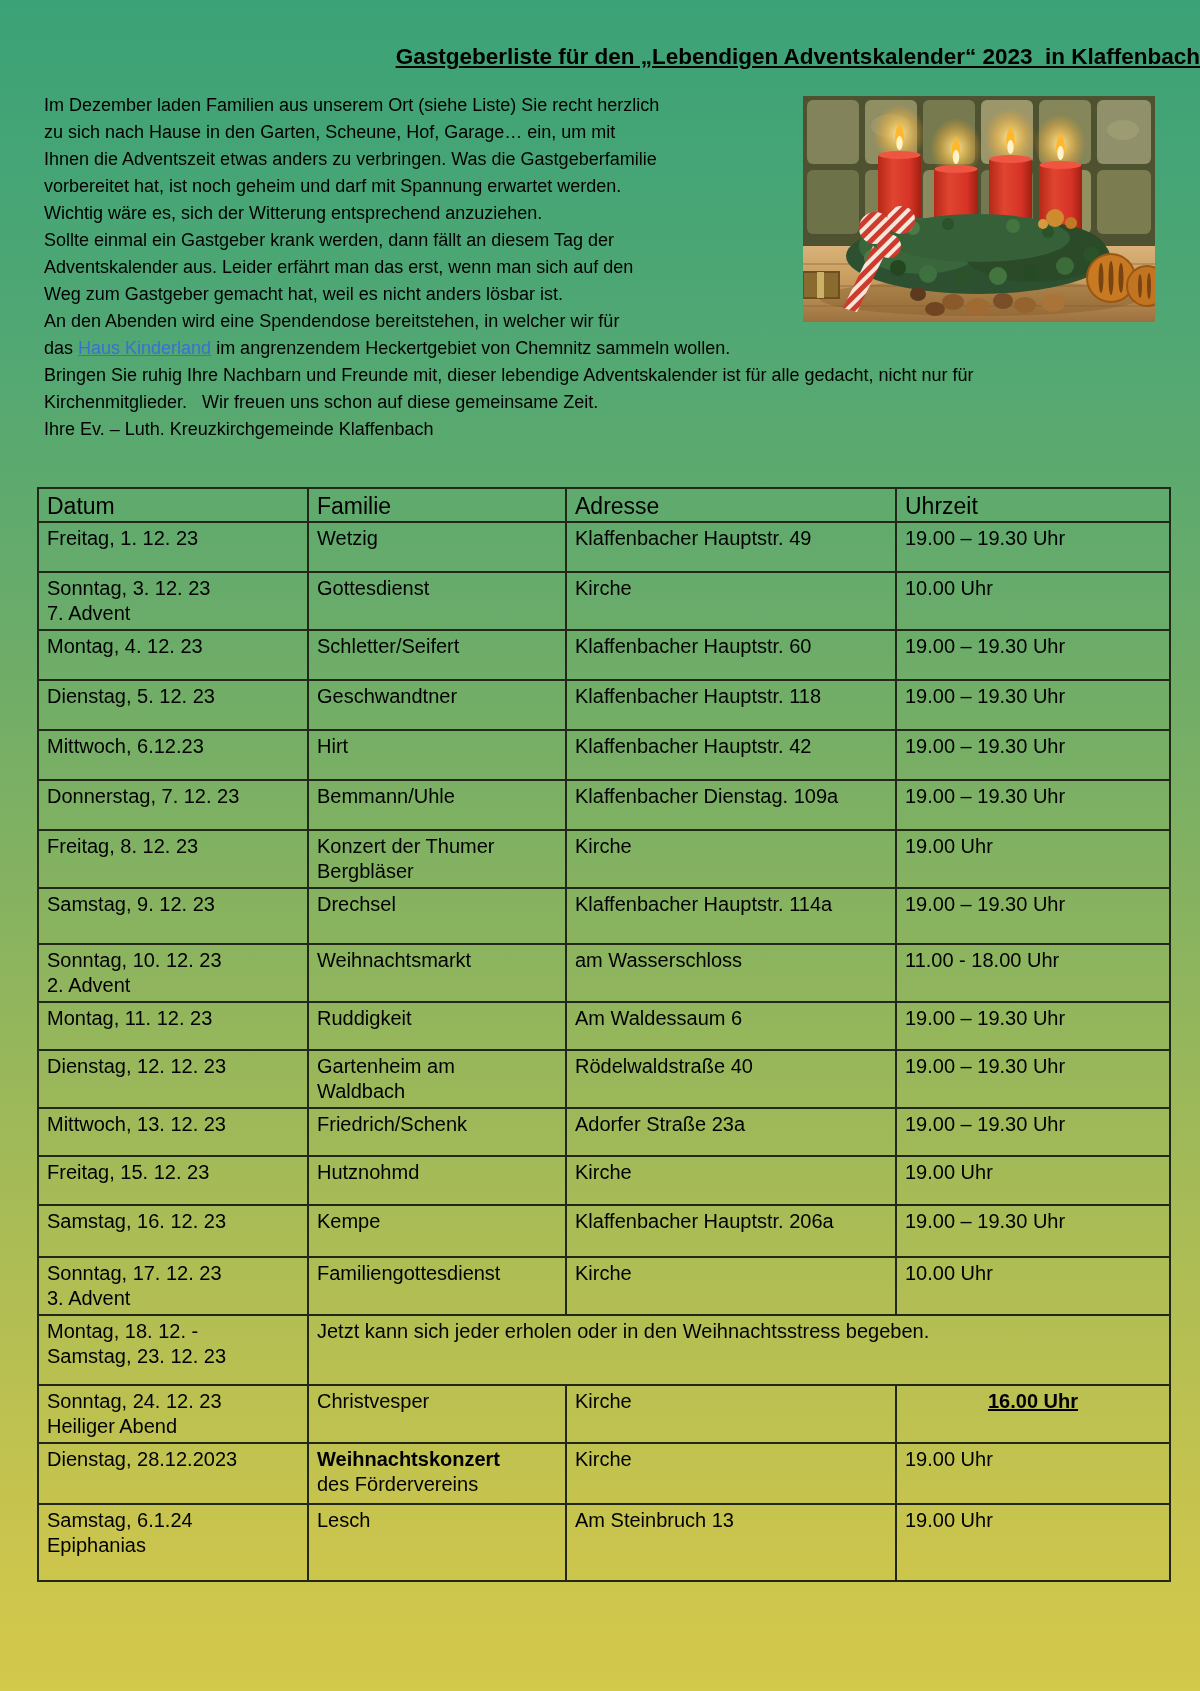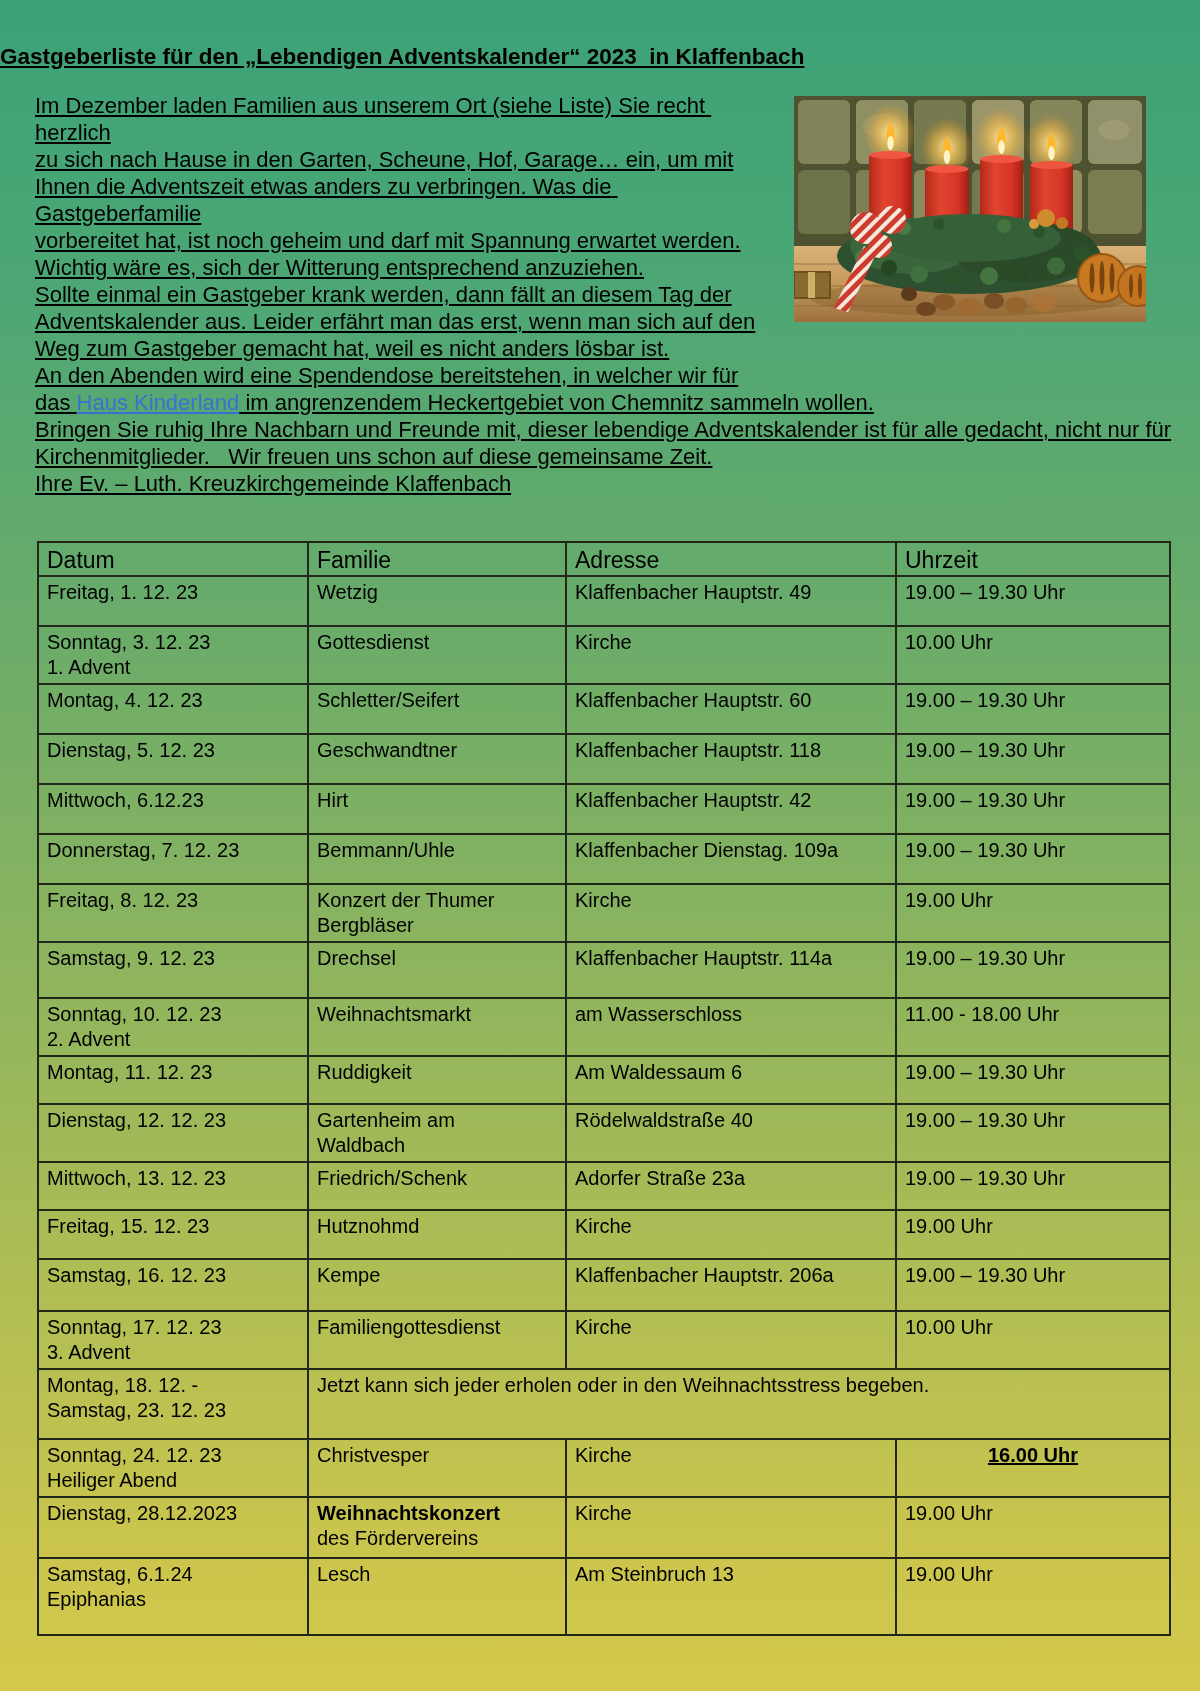--- a/index.html
+++ b/index.html
@@ -8,41 +8,40 @@
     width:1200px;height:1691px;
     overflow:hidden;
     box-sizing:border-box;
     padding-top:44px;
     background:linear-gradient(180deg,#3ba277 0%,#4ea774 18%,#6cac69 38%,#8db45e 57%,#aebd54 75%,#cbc54d 92%,#d3c94b 100%);
     font-family:"Liberation Sans",sans-serif;
     color:#000;
   }
   .title{
     margin:0 0 22px 0;
-    text-align:left;
+    text-align:right;
     font-size:22.5px;
     font-weight:bold;
     text-decoration:underline;
     white-space:pre-wrap;
   }
   .intro{
-    margin-left:35px;
+    margin-left:44px;
     width:1126px;
-    font-size:22px;
+    font-size:18px;
     line-height:27px;
-    text-decoration:underline;
   }
   .photo{
     float:right;
     width:352px;height:226px;
     margin:4px 15px 18px 16px;
     display:block;
   }
   .t-line{display:block;white-space:pre-wrap;}
-  .nowrap{white-space:pre;text-align:center;}
+  .nowrap{white-space:pre;}
   .link{
     color:#3a70d2;
     text-decoration:underline;
     cursor:pointer;
   }
   table.sched{
     margin:44px 0 0 37px;
     width:1132px;
     border-collapse:collapse;
     table-layout:fixed;
@@ -245,21 +244,21 @@
       <td>
             <span class="cl">Klaffenbacher Hauptstr. 49</span>
           </td>
       <td>
             <span class="cl">19.00 – 19.30 Uhr</span>
           </td>
     </tr>
     <tr style="height:50px">
       <td class="bd">
             <span class="cl">Sonntag, 3. 12. 23</span>
-            <span class="cl">1. Advent</span>
+            <span class="cl">7. Advent</span>
           </td>
       <td>
             <span class="cl">Gottesdienst</span>
           </td>
       <td>
             <span class="cl">Kirche</span>
           </td>
       <td>
             <span class="cl">10.00 Uhr</span>
           </td>

